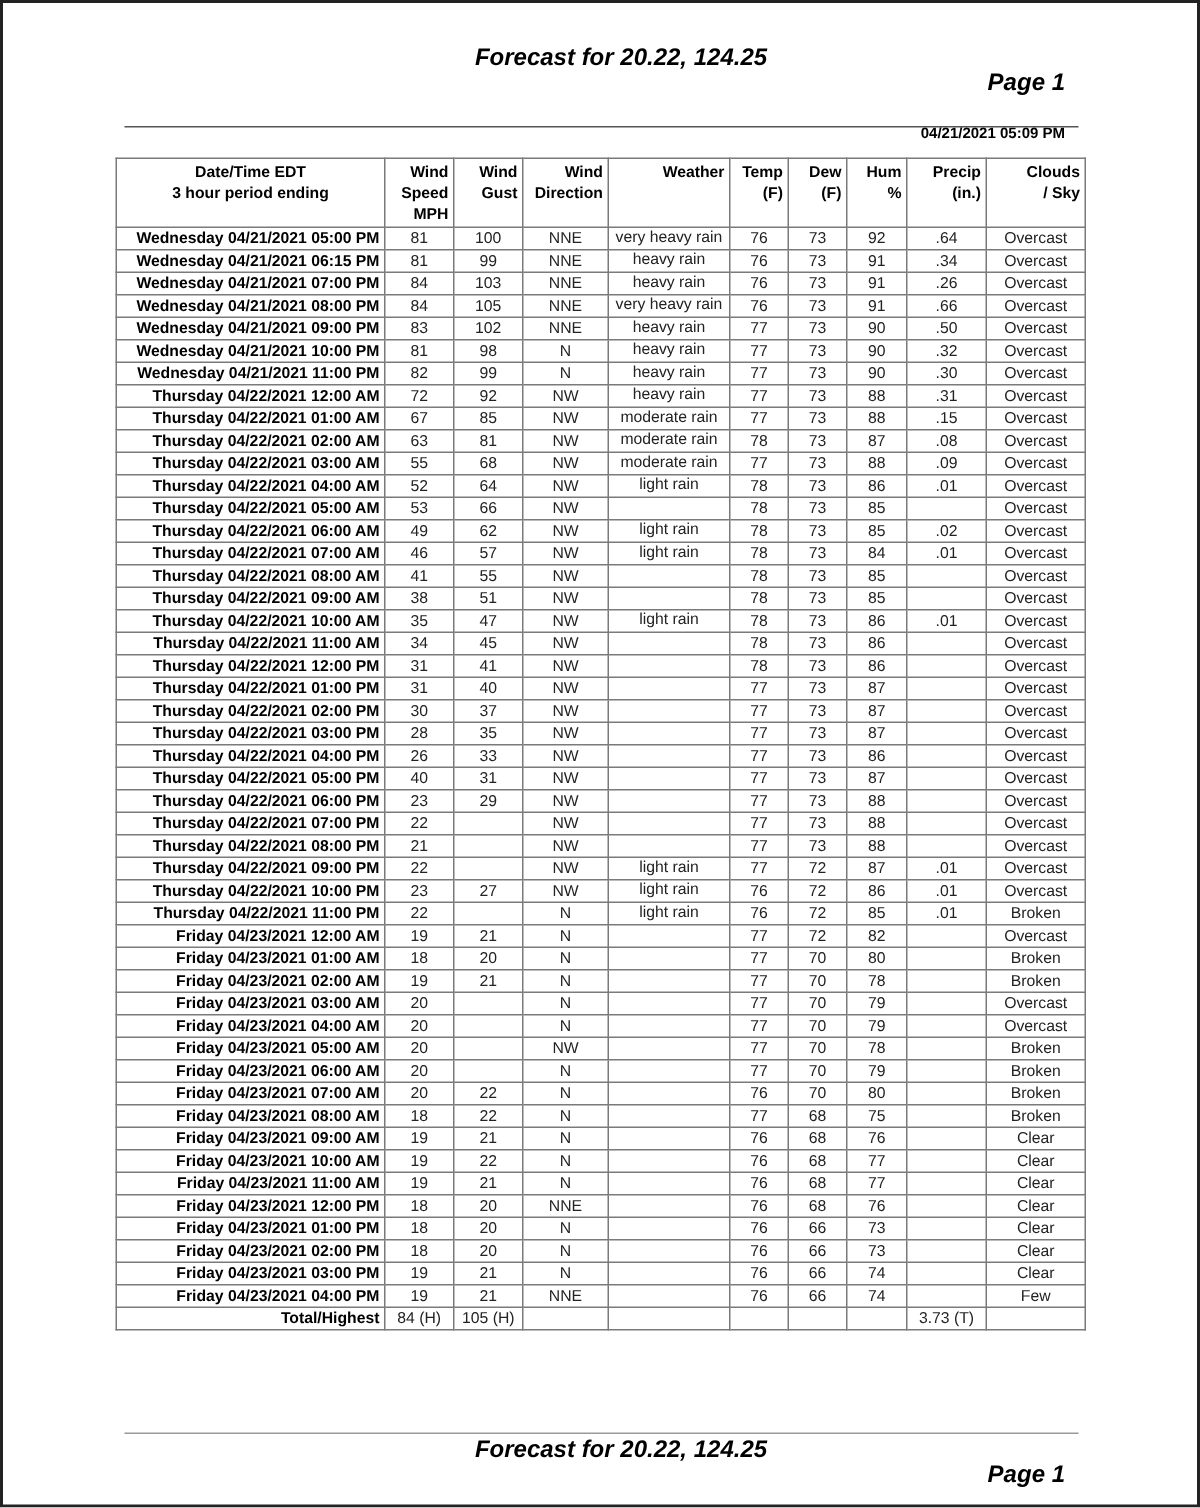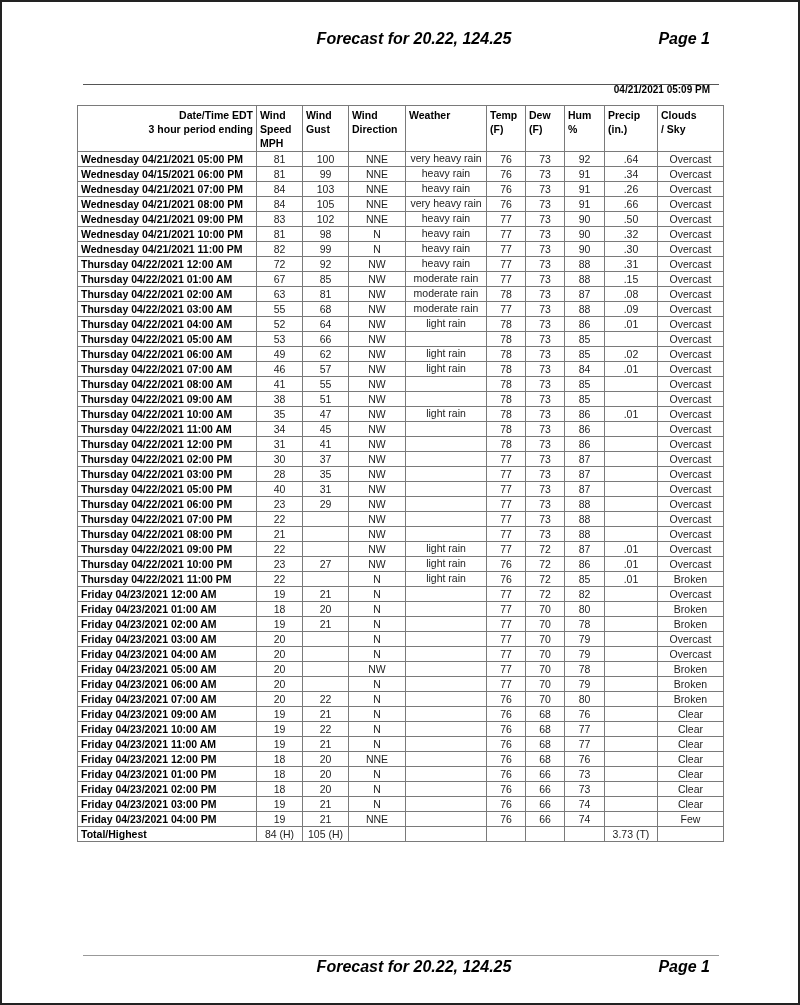--- a/index.html
+++ b/index.html
@@ -1,28 +1,28 @@
 <!DOCTYPE html>
 <html><head>
 <meta charset="utf-8">
 <style>
   html, body { margin: 0; padding: 0; background: #fff; }
   body { width: 800px; height: 1005px; position: relative; overflow: hidden; font-family: "Liberation Sans", sans-serif; color: #000; }
   .frame { position: absolute; left: 0; top: 0; width: 796px; height: 1001px; border: 2px solid #222; }
   .title { position: absolute; top: 30px; left: 16px; width: 800px; text-align: center; font-size: 16px; font-weight: bold; font-style: italic; }
   .title span { position: relative; left: -2px; }
-  .pageno { position: absolute; right: 90px; font-size: 16px; font-weight: bold; font-style: italic; }
+  .pageno { position: absolute; right: 90px; font-size: 16px; font-weight: bold; font-style: italic; margin-top: 17px; }
   .stamp { position: absolute; right: 90px; font-size: 10px; font-weight: bold; margin-top: 32px; }
   .rule { position: absolute; left: 83px; width: 636px; height: 1px; background: #555; }
   table { position: absolute; left: 77px; top: 105px; border-collapse: collapse; table-layout: fixed; font-size: 10.5px; }
   th, td { border: 1px solid #7a7a7a; padding: 0 3px; line-height: 14px; vertical-align: top; }
-  th { font-weight: bold; text-align: left; padding-top: 2px; padding-bottom: 1px; }
-  th.first { text-align: right; }
+  th { font-weight: bold; text-align: right; padding-top: 2px; padding-bottom: 1px; }
+  th.first { text-align: center; }
   td { text-align: center; color: #222; font-weight: normal; }
-  td.dt { text-align: left; font-weight: bold; color: #000; white-space: nowrap; }
+  td.dt { text-align: right; font-weight: bold; color: #000; white-space: nowrap; }
   td.wx { line-height: 13px; }
   tr.total td { font-weight: normal; margin-left: 28px; }
   tr.total td.dt { font-weight: bold; }
 </style>
 </head>
 <body>
 
 <div class="frame"></div>
 
 <div class="title" style="top:30px;"><span>Forecast for 20.22, 124.25</span></div>
@@ -64,21 +64,21 @@
         <td>100</td>
         <td>NNE</td>
         <td class="wx">very heavy rain</td>
         <td>76</td>
         <td>73</td>
         <td>92</td>
         <td>.64</td>
         <td>Overcast</td>
       </tr>
       <tr>
-        <td class="dt">Wednesday 04/15/2021 06:00 PM</td>
+        <td class="dt">Wednesday 04/21/2021 06:15 PM</td>
         <td>81</td>
         <td>99</td>
         <td>NNE</td>
         <td class="wx">heavy  rain</td>
         <td>76</td>
         <td>73</td>
         <td>91</td>
         <td>.34</td>
         <td>Overcast</td>
       </tr>
@@ -292,40 +292,64 @@
         <td>41</td>
         <td>NW</td>
         <td class="wx"></td>
         <td>78</td>
         <td>73</td>
         <td>86</td>
         <td></td>
         <td>Overcast</td>
       </tr>
       <tr>
+        <td class="dt">Thursday 04/22/2021 01:00 PM</td>
+        <td>31</td>
+        <td>40</td>
+        <td>NW</td>
+        <td class="wx"></td>
+        <td>77</td>
+        <td>73</td>
+        <td>87</td>
+        <td></td>
+        <td>Overcast</td>
+      </tr>
+      <tr>
         <td class="dt">Thursday 04/22/2021 02:00 PM</td>
         <td>30</td>
         <td>37</td>
         <td>NW</td>
         <td class="wx"></td>
         <td>77</td>
         <td>73</td>
         <td>87</td>
         <td></td>
         <td>Overcast</td>
       </tr>
       <tr>
         <td class="dt">Thursday 04/22/2021 03:00 PM</td>
         <td>28</td>
         <td>35</td>
         <td>NW</td>
         <td class="wx"></td>
         <td>77</td>
         <td>73</td>
         <td>87</td>
+        <td></td>
+        <td>Overcast</td>
+      </tr>
+      <tr>
+        <td class="dt">Thursday 04/22/2021 04:00 PM</td>
+        <td>26</td>
+        <td>33</td>
+        <td>NW</td>
+        <td class="wx"></td>
+        <td>77</td>
+        <td>73</td>
+        <td>86</td>
         <td></td>
         <td>Overcast</td>
       </tr>
       <tr>
         <td class="dt">Thursday 04/22/2021 05:00 PM</td>
         <td>40</td>
         <td>31</td>
         <td>NW</td>
         <td class="wx"></td>
         <td>77</td>
@@ -492,20 +516,32 @@
       </tr>
       <tr>
         <td class="dt">Friday 04/23/2021 07:00 AM</td>
         <td>20</td>
         <td>22</td>
         <td>N</td>
         <td class="wx"></td>
         <td>76</td>
         <td>70</td>
         <td>80</td>
+        <td></td>
+        <td>Broken</td>
+      </tr>
+      <tr>
+        <td class="dt">Friday 04/23/2021 08:00 AM</td>
+        <td>18</td>
+        <td>22</td>
+        <td>N</td>
+        <td class="wx"></td>
+        <td>77</td>
+        <td>68</td>
+        <td>75</td>
         <td></td>
         <td>Broken</td>
       </tr>
       <tr>
         <td class="dt">Friday 04/23/2021 09:00 AM</td>
         <td>19</td>
         <td>21</td>
         <td>N</td>
         <td class="wx"></td>
         <td>76</td>

